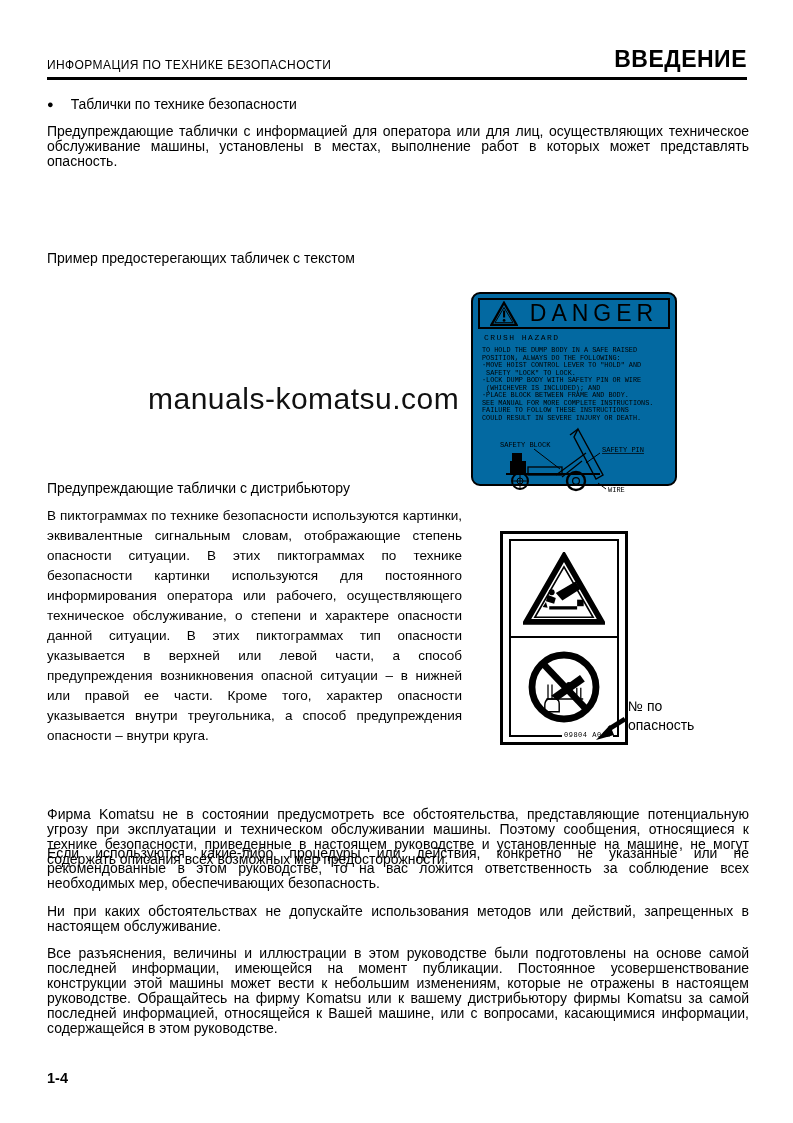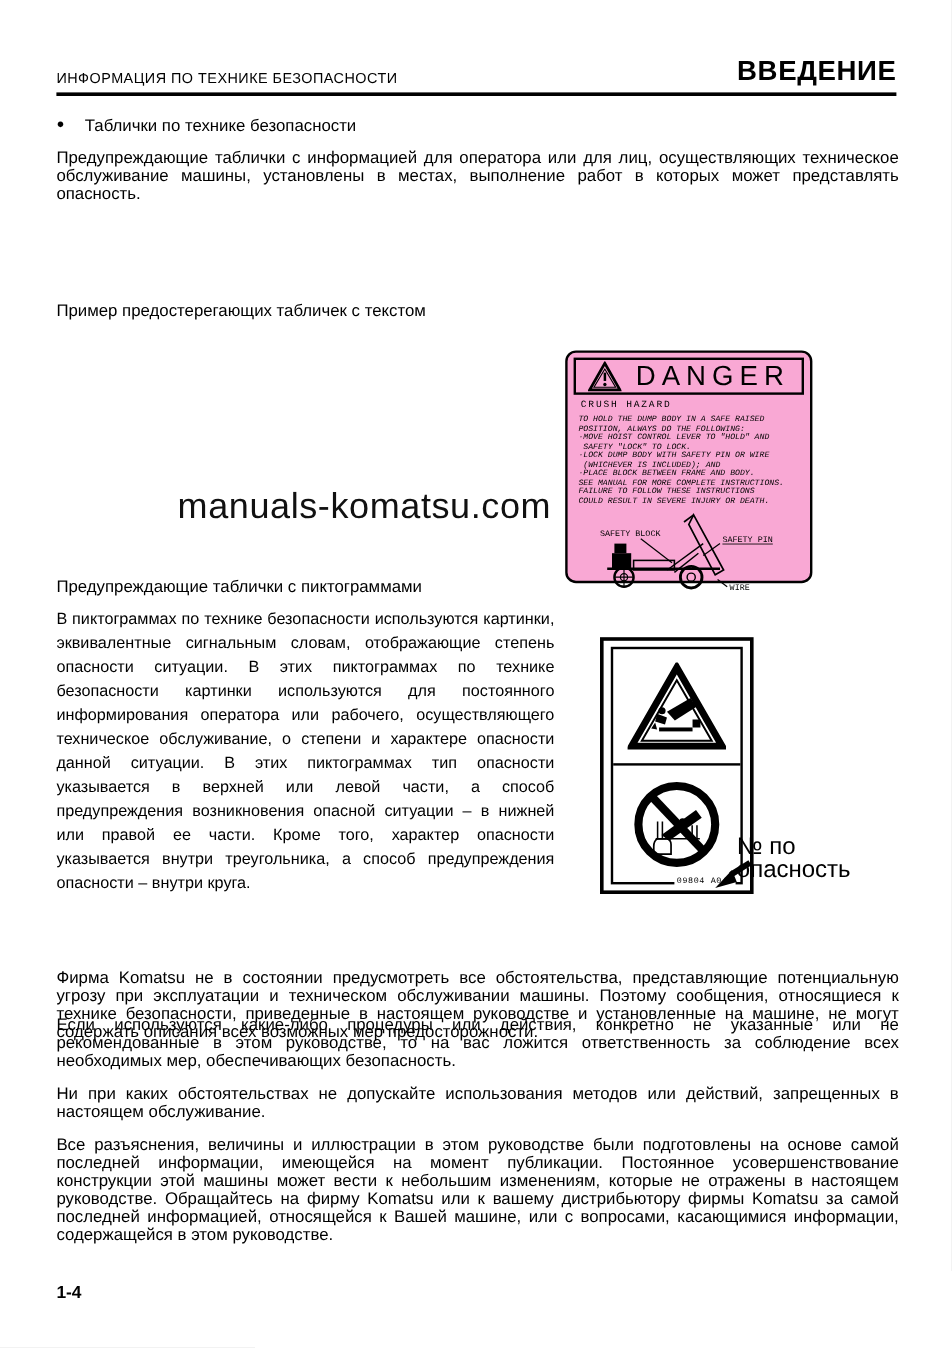--- a/index.html
+++ b/index.html
@@ -25,46 +25,46 @@
   .bullet-dot { font-size:11px; margin-right:17px; }
   .para { left:47px; width:702px; font-size:14px; line-height:15px; text-align:justify; }
   .p1 { top:124px; }
   .p2 { top:182px; }
   .caption { left:47px; top:250px; font-size:14px; }
 
   
   .danger-box {
     left:471px; top:292px; width:206px; height:194px;
     border:2px solid #000; border-radius:9px;
-    background:#f9a8d4; padding:4px 5px 0 5px;
+    background:#0369a1; padding:4px 5px 0 5px;
   }
   .danger-head {
     border:2px solid #000; height:31px;
     display:flex; align-items:center; justify-content:center; gap:12px;
   }
   .danger-word { font-size:23px; letter-spacing:5px; font-weight:400; }
   .danger-text { padding:4px 2px 0 4px; font-family:"Liberation Mono", monospace;
-                 font-size:6.8px; line-height:7.5px; white-space:pre;font-style:italic; }
+                 font-size:6.8px; line-height:7.5px; white-space:pre; }
   .danger-crush { font-family:"Liberation Mono", monospace; font-size:8px; letter-spacing:1.5px;
                   padding:4px 0 1px 6px; }
   .danger-art { display:block; margin:1px auto 0 auto; }
 
   
-  .watermark { left:148px; top:406px; font-size:30px; letter-spacing:.5px; color:#111; }
+  .watermark { left:148px; top:382px; font-size:30px; letter-spacing:.5px; color:#111; }
 
   
   .picto-head { left:47px; top:480px; font-size:14px; }
   .picto-text { left:47px; top:506px; width:415px; font-size:13.5px; line-height:20px; text-align:justify; }
   .picto-box  { left:500px; top:531px; width:128px; height:214px; border:3px solid #000; padding:5px 6px; background:#fff; }
   .picto-inner{ position:relative; width:100%; height:100%; border:2px solid #000; }
   .picto-cell { height:50%; display:flex; align-items:center; justify-content:center; }
   .picto-cell.top { border-bottom:2px solid #000; }
   .part-no { position:absolute; right:4px; bottom:-4px; background:#fff; font-size:7px;
              font-family:"Liberation Mono", monospace; letter-spacing:.5px; padding:0 2px; }
-  .catalog-note { left:614px; top:697px; font-size:20px; line-height:19px; }
+  .catalog-note { left:628px; top:697px; font-size:14px; line-height:19px; }
   .catalog-arrow { left:595px; top:715px; }
 
   
   .p3 { top:807px; } .p4 { top:846px; } .p5 { top:904px; } .p6 { top:946px; }
 
   .footer { left:47px; top:1070px; font-size:14.5px; font-weight:bold; }
 </style>
 </head>
 <body>
 
@@ -117,21 +117,21 @@
       <path d="M118 30 L104 40" stroke="#000" stroke-width="1"></path>
       <path d="M124 66 L116 60" stroke="#000" stroke-width="1"></path>
       <text x="18" y="24" font-family="Liberation Mono, monospace" font-size="7">SAFETY BLOCK</text>
       <text x="120" y="29" font-family="Liberation Mono, monospace" font-size="7" text-decoration="underline">SAFETY PIN</text>
       <text x="126" y="69" font-family="Liberation Mono, monospace" font-size="7">WIRE</text>
     </svg>
   </div>
 
   <div class="abs watermark">manuals-komatsu.com</div>
 
-  <div class="abs picto-head">Предупреждающие таблички с пиктограммами</div>
+  <div class="abs picto-head">Предупреждающие таблички с дистрибьютору</div>
   <div class="abs picto-text">В пиктограммах по технике безопасности используются картинки, эквивалентные сигнальным словам, отображающие степень опасности ситуации. В этих пиктограммах по технике безопасности картинки используются для постоянного информирования оператора или рабочего, осуществляющего техническое обслуживание, о степени и характере опасности данной ситуации. В этих пиктограммах тип опасности указывается в верхней или  левой части, а способ предупреждения возникновения опасной ситуации – в нижней или правой ее части. Кроме того, характер опасности указывается внутри треугольника, а способ предупреждения опасности – внутри круга.</div>
 
   <div class="abs picto-box">
     <div class="picto-inner">
       <div class="picto-cell top">
         <svg width="82" height="74" viewBox="0 0 100 90">
           <path d="M50 5 L96 85 L4 85 Z" fill="none" stroke="#000" stroke-width="7"></path>
           <path d="M50 18 L85.5 79.5 L14.5 79.5 Z" fill="none" stroke="#000" stroke-width="2"></path>
 
           <path d="M40 50 L64 36 L70 45 L48 59 Z" fill="#000"></path>

